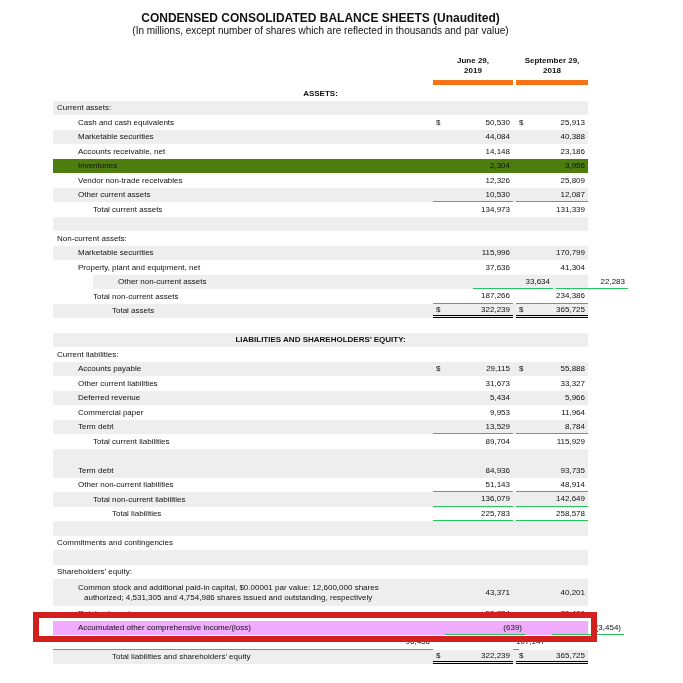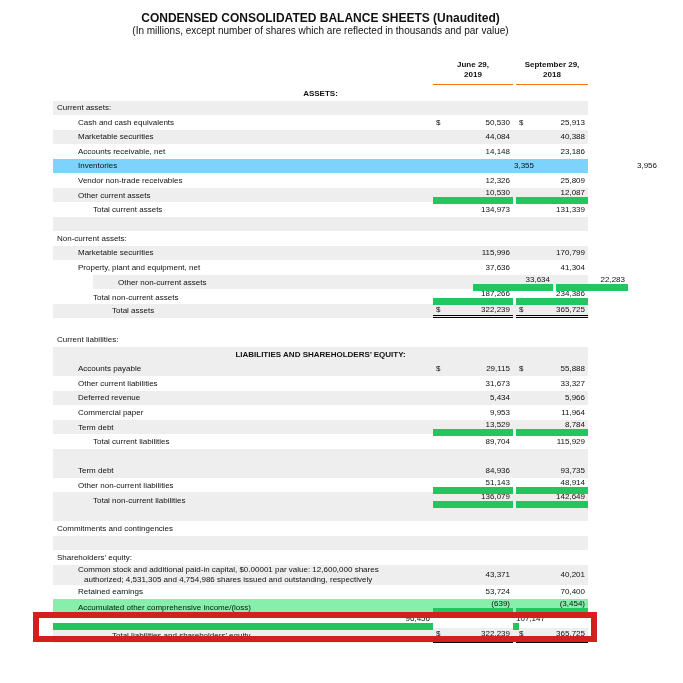--- a/index.html
+++ b/index.html
@@ -23,45 +23,45 @@
   }
 
   .col-headers {
     position: absolute; top: 56px; left: 53px; width: 535px;
     display: grid; grid-template-columns: 380px 80px 3px 72px;
   }
   .col-head {
     display: flex; flex-direction: column; justify-content: flex-end;
     text-align: center; font-weight: bold; font-size: 8px; line-height: 10px;
     padding-bottom: 4px; height: 29px;
-    border-bottom: 1px solid #f97316;
+    border-bottom: 5px solid #f97316;
   }
 
   .bs-table { position: absolute; top: 86px; left: 53px; width: 535px; }
   .row {
     display: grid; grid-template-columns: 380px 80px 3px 72px;
     height: 14.5px; align-items: stretch;
     font-size: 8px;
   }
-  .row.tall { height: 20px; }
+  .row.tall { height: 27px; }
   .lbl { display: flex; align-items: center; white-space: nowrap; overflow: hidden; }
   .ind0 { padding-left: 4px; }
   .ind1 { padding-left: 25px; }
   .ind2 { padding-left: 40px; }
   .ind3 { padding-left: 59px; }
   .lbl.wrap { flex-direction: column; justify-content: center; align-items: flex-start; padding-left: 25px; }
   .lbl.wrap .l1, .lbl.wrap .l2 { line-height: 9.5px; }
   .lbl.wrap .l2 { padding-left: 6px; }
   .center-label {
     grid-column: 1 / -1; display: flex; align-items: center; justify-content: center;
     font-weight: bold;
   }
   .grp { display: flex; align-items: center; padding: 0 3px; }
   .grp .val { margin-left: auto; }
-  .u1 { border-bottom: 7px solid #22c55e; }
+  .u1 { border-bottom: 1px solid #22c55e; }
   .u2 { border-bottom: 3px double #000; }
 
   .red-box {
     position: absolute; left: 33px; top: 612px; width: 564px; height: 30px;
     border: 6px solid #d41f1f; background: transparent; z-index: 5;
   }
 </style>
 </head>
 <body>
 
@@ -119,24 +119,24 @@
       <div class="row">
         <div class="lbl ind1">Accounts receivable, net</div>
         <div class="grp">
           <div class="val">14,148</div>
         </div>
         <div></div>
         <div class="grp">
           <div class="val">23,186</div>
         </div>
       </div>
-      <div class="row shaded" style="background: #7dd3fc; gap: 24px;">
+      <div class="row shaded" style="background: #4d7c0f;">
         <div class="lbl ind1">Inventories</div>
         <div class="grp">
-          <div class="val">3,355</div>
+          <div class="val">2,304</div>
         </div>
         <div></div>
         <div class="grp">
           <div class="val">3,956</div>
         </div>
       </div>
       <div class="row">
         <div class="lbl ind1">Vendor non-trade receivables</div>
         <div class="grp">
           <div class="val">12,326</div>
@@ -223,30 +223,30 @@
         </div>
         <div></div>
         <div class="grp u2">
           <div class="cur">$</div>
           <div class="val">365,725</div>
         </div>
       </div>
       <div class="row">
         <div class="lbl"></div>
       </div>
+      <div class="row shaded" style="background: rgb(238, 238, 238);">
+        <div class="center-label">LIABILITIES AND SHAREHOLDERS’ EQUITY:</div>
+      </div>
       <div class="row">
         <div class="lbl ind0">Current liabilities:</div>
         <div class="grp"></div>
         <div></div>
         <div class="grp"></div>
       </div>
       <div class="row shaded" style="background: rgb(238, 238, 238);">
-        <div class="center-label">LIABILITIES AND SHAREHOLDERS’ EQUITY:</div>
-      </div>
-      <div class="row shaded" style="background: rgb(238, 238, 238);">
         <div class="lbl ind1">Accounts payable</div>
         <div class="grp">
           <div class="cur">$</div>
           <div class="val">29,115</div>
         </div>
         <div></div>
         <div class="grp">
           <div class="cur">$</div>
           <div class="val">55,888</div>
         </div>
@@ -325,20 +325,30 @@
         </div>
       </div>
       <div class="row shaded" style="background: rgb(238, 238, 238);">
         <div class="lbl ind2">Total non-current liabilities</div>
         <div class="grp u1">
           <div class="val">136,079</div>
         </div>
         <div></div>
         <div class="grp u1">
           <div class="val">142,649</div>
+        </div>
+      </div>
+      <div class="row">
+        <div class="lbl ind3">Total liabilities</div>
+        <div class="grp u1">
+          <div class="val">225,783</div>
+        </div>
+        <div></div>
+        <div class="grp u1">
+          <div class="val">258,578</div>
         </div>
       </div>
       <div class="row shaded" style="background: rgb(238, 238, 238);">
         <div class="lbl"></div>
       </div>
       <div class="row">
         <div class="lbl ind0">Commitments and contingencies</div>
         <div class="grp"></div>
         <div></div>
         <div class="grp"></div>
@@ -368,21 +378,21 @@
       <div class="row">
         <div class="lbl ind1">Retained earnings</div>
         <div class="grp">
           <div class="val">53,724</div>
         </div>
         <div></div>
         <div class="grp">
           <div class="val">70,400</div>
         </div>
       </div>
-      <div class="row shaded" style="background: #86efac;">
+      <div class="row shaded" style="background: #f0abfc; gap: 12px;">
         <div class="lbl ind1">Accumulated other comprehensive income/(loss)</div>
         <div class="grp u1">
           <div class="val">(639)</div>
         </div>
         <div></div>
         <div class="grp u1">
           <div class="val">(3,454)</div>
         </div>
       </div>
       <div class="row">

